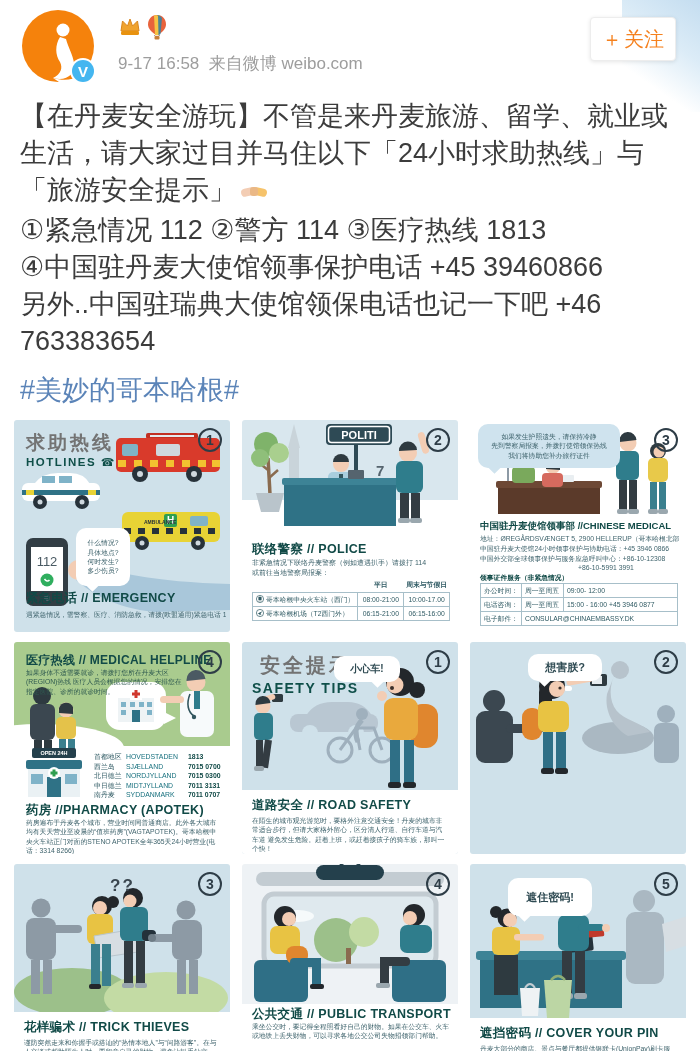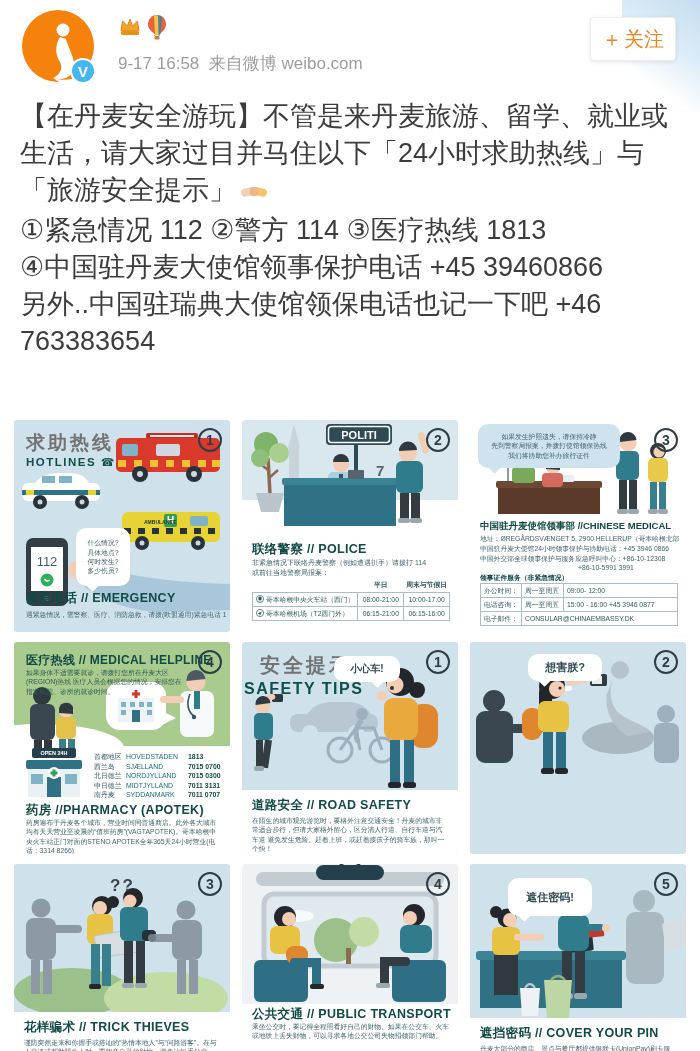--- a/index.html
+++ b/index.html
@@ -116,20 +116,21 @@
 
 <div class="post-body">
   <p><span>【在丹麦安全游玩】不管是来丹麦旅游、留学、就业或生活，请大家过目并马住以下「24小时求助热线」与「旅游安全提示」</span><span class="hs-icon"><svg width="28" height="22" viewBox="0 0 28 22">
     <rect x="1" y="8" width="14" height="8" rx="4" fill="#f3cdb4" transform="rotate(-14 8 12)"></rect>
     <rect x="13" y="8" width="14" height="8" rx="4" fill="#f6c36b" transform="rotate(14 20 12)"></rect>
     <rect x="10" y="7" width="8" height="9" rx="3" fill="#eab886"></rect>
   </svg></span></p>
   <p>①紧急情况 112 ②警方 114 ③医疗热线 1813</p>
   <p>④中国驻丹麦大使馆领事保护电话 +45 39460866</p>
   <p>另外..中国驻瑞典大使馆领保电话也记一下吧 +46 763383654</p>
+  <span class="hashtag">#美妙的哥本哈根#</span>
 </div>
 
 <div class="cards">
 
   <div class="card">
     <svg class="ill" width="216" height="212" viewBox="0 0 216 212">
       <g transform="translate(8,62)">
         <rect x="28" y="-6" width="16" height="5" rx="2" fill="#2b6cb0"></rect>
         <path d="M12 2 Q20 -9 36 -9 L48 -9 Q62 -9 68 2 Z" fill="#fff"></path>
         <rect x="20" y="-6" width="13" height="8" fill="#7fb3c8"></rect>
@@ -488,21 +489,21 @@
         <circle cx="2" cy="28" r="5" fill="#f3cdb4"></circle>
         <circle cx="9" cy="37" r="5" fill="#f3cdb4"></circle>
         <rect x="4" y="30" width="34" height="42" rx="9" fill="#e9a93d"></rect>
         <rect x="10" y="72" width="10" height="46" fill="#2f6f86"></rect>
         <rect x="24" y="72" width="10" height="46" fill="#2f6f86"></rect>
         <rect x="8" y="114" width="13" height="6" rx="2.5" fill="#23272b"></rect>
         <rect x="23" y="114" width="13" height="6" rx="2.5" fill="#23272b"></rect>
       </g>
     </svg>
     <div class="abs c-h1" style="left:10px;top:10px;font-size:20px;margin-left:8px;">安全提示</div>
-    <div class="abs c-h2" style="left:2px;top:38px;font-size:16px;">SAFETY TIPS</div>
+    <div class="abs c-h2" style="left:10px;top:38px;font-size:14px;">SAFETY TIPS</div>
     <div class="bubble tail-br" style="left:92px;top:14px;width:66px;height:26px;">
       <span style="font-size:10px;font-weight:bold;">小心车!</span>
     </div>
     <div class="footer-band" style="height:64px;">
       <div class="h13">道路安全 // ROAD SAFETY</div>
       <div class="t65" style="margin-top:2px;">在陌生的城市观光游览时，要格外注意交通安全！丹麦的城市非常适合步行，但请大家格外留心，区分清人行道、自行车道与汽车道 避免发生危险。赶着上班，或赶着接孩子的骑车族，那叫一个快！</div>
     </div>
     <div class="badge">1</div>
   </div>
 

